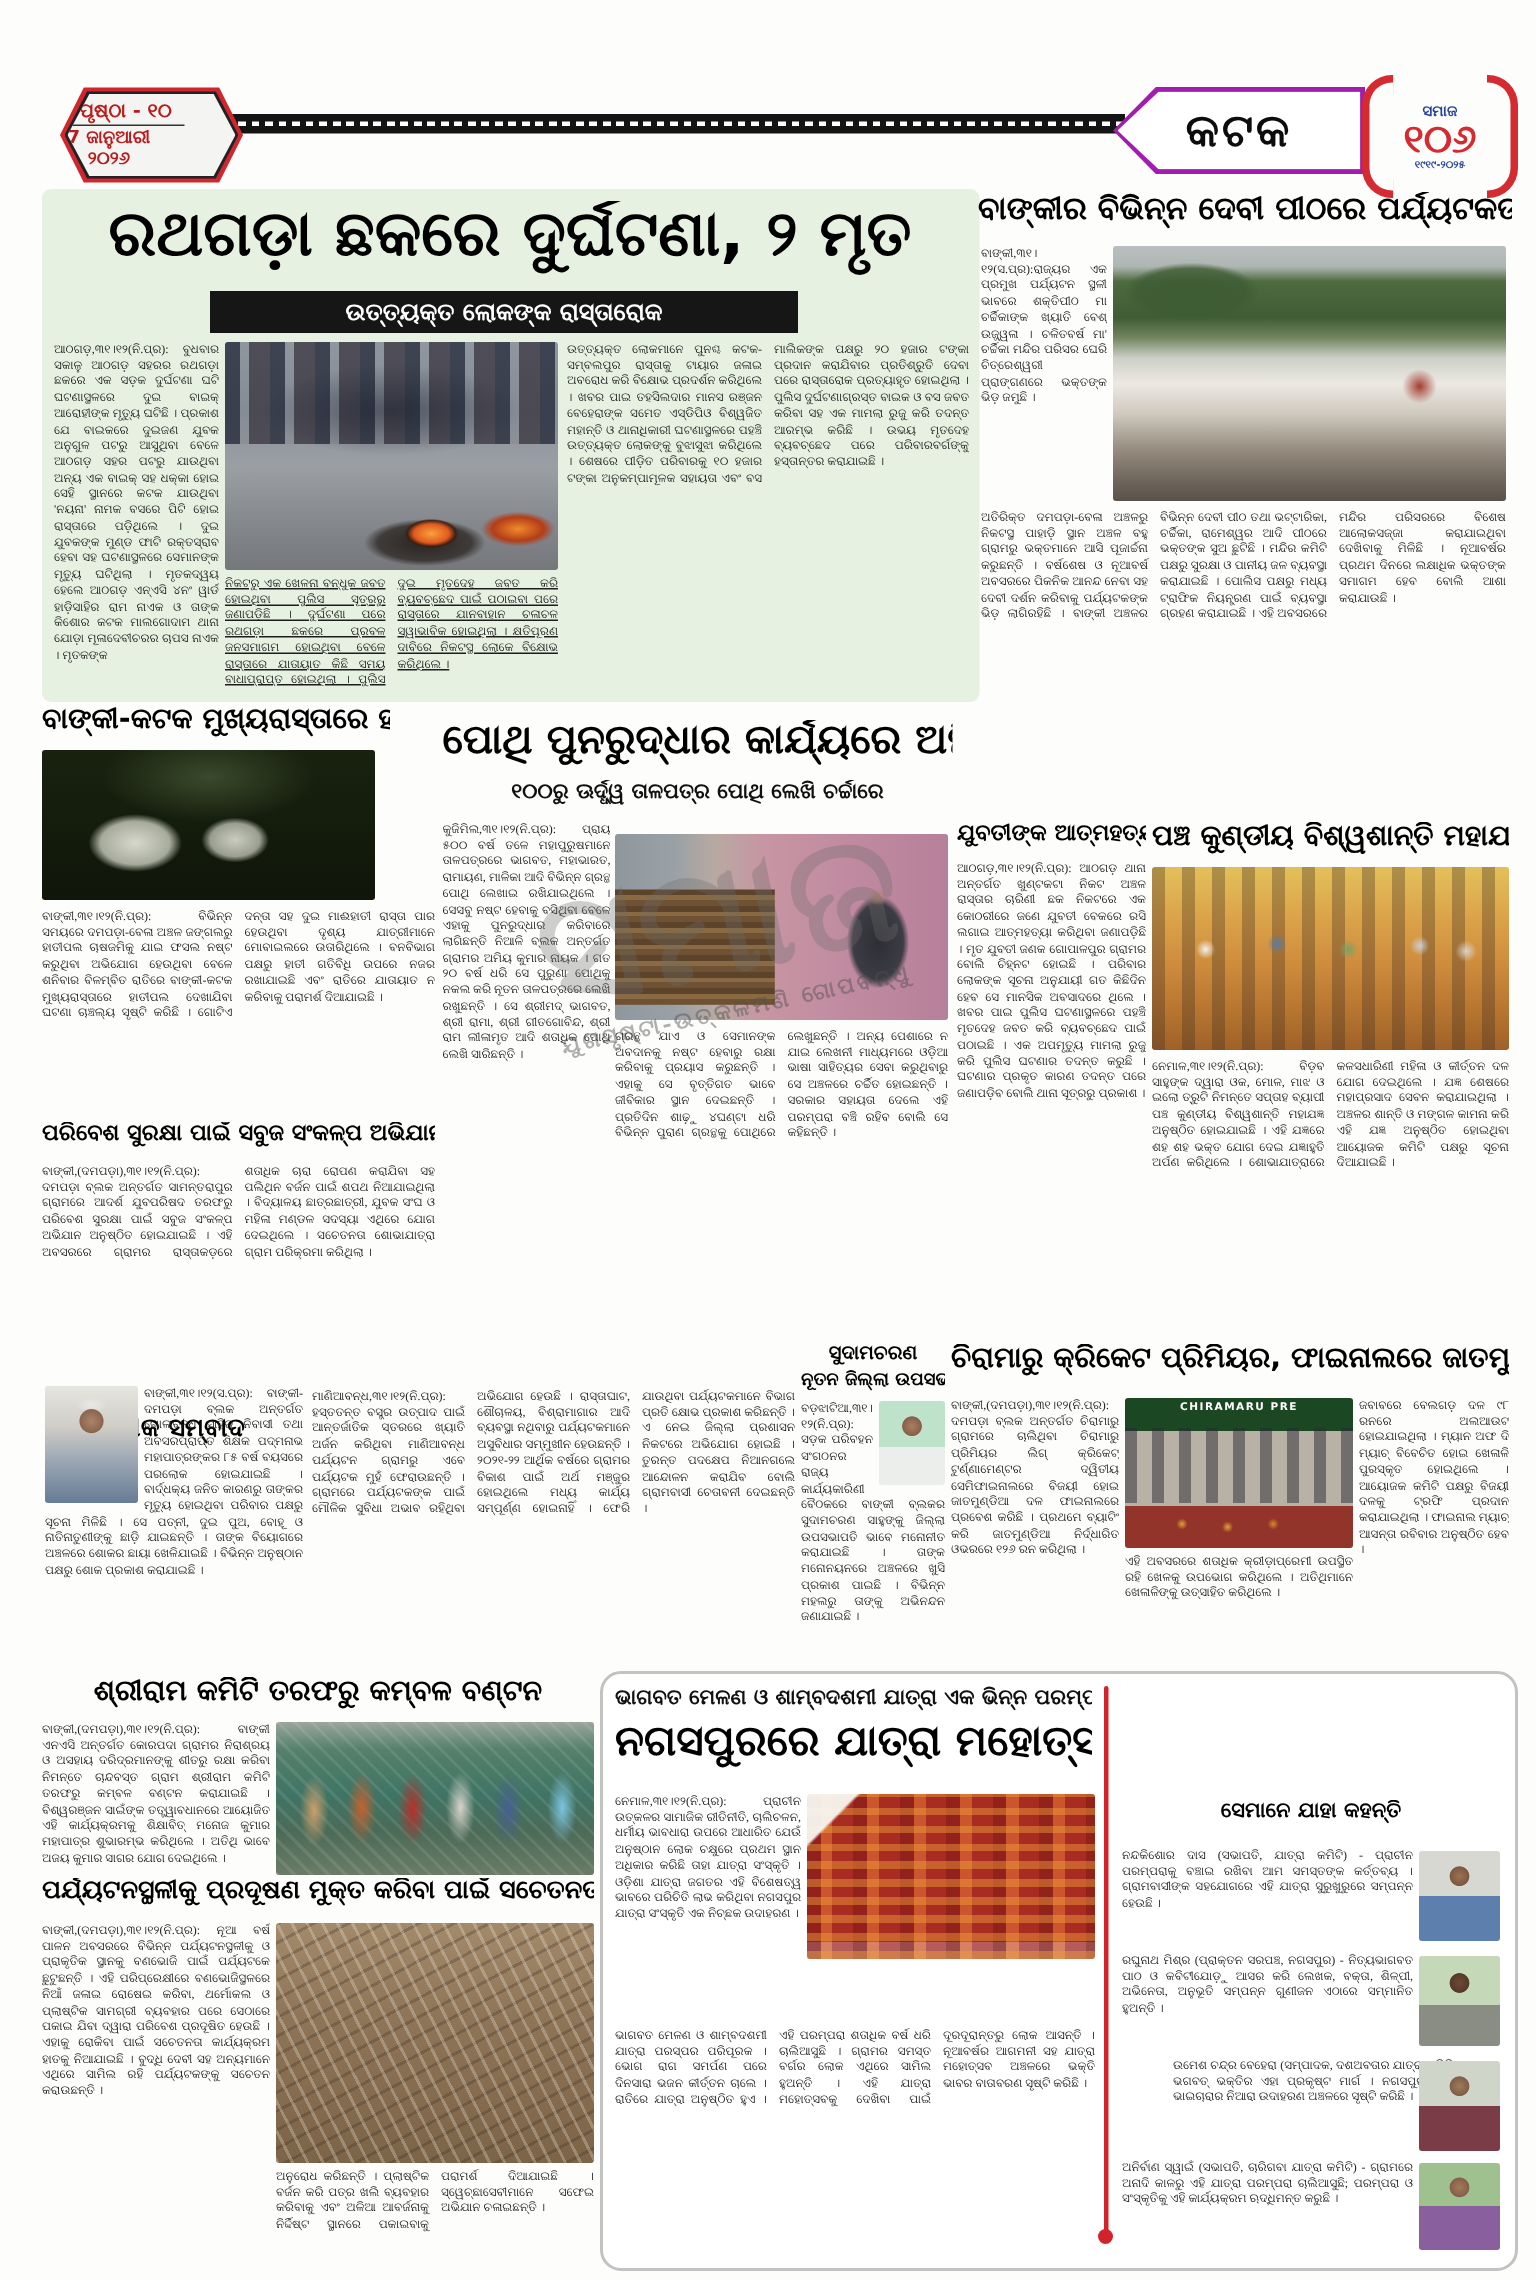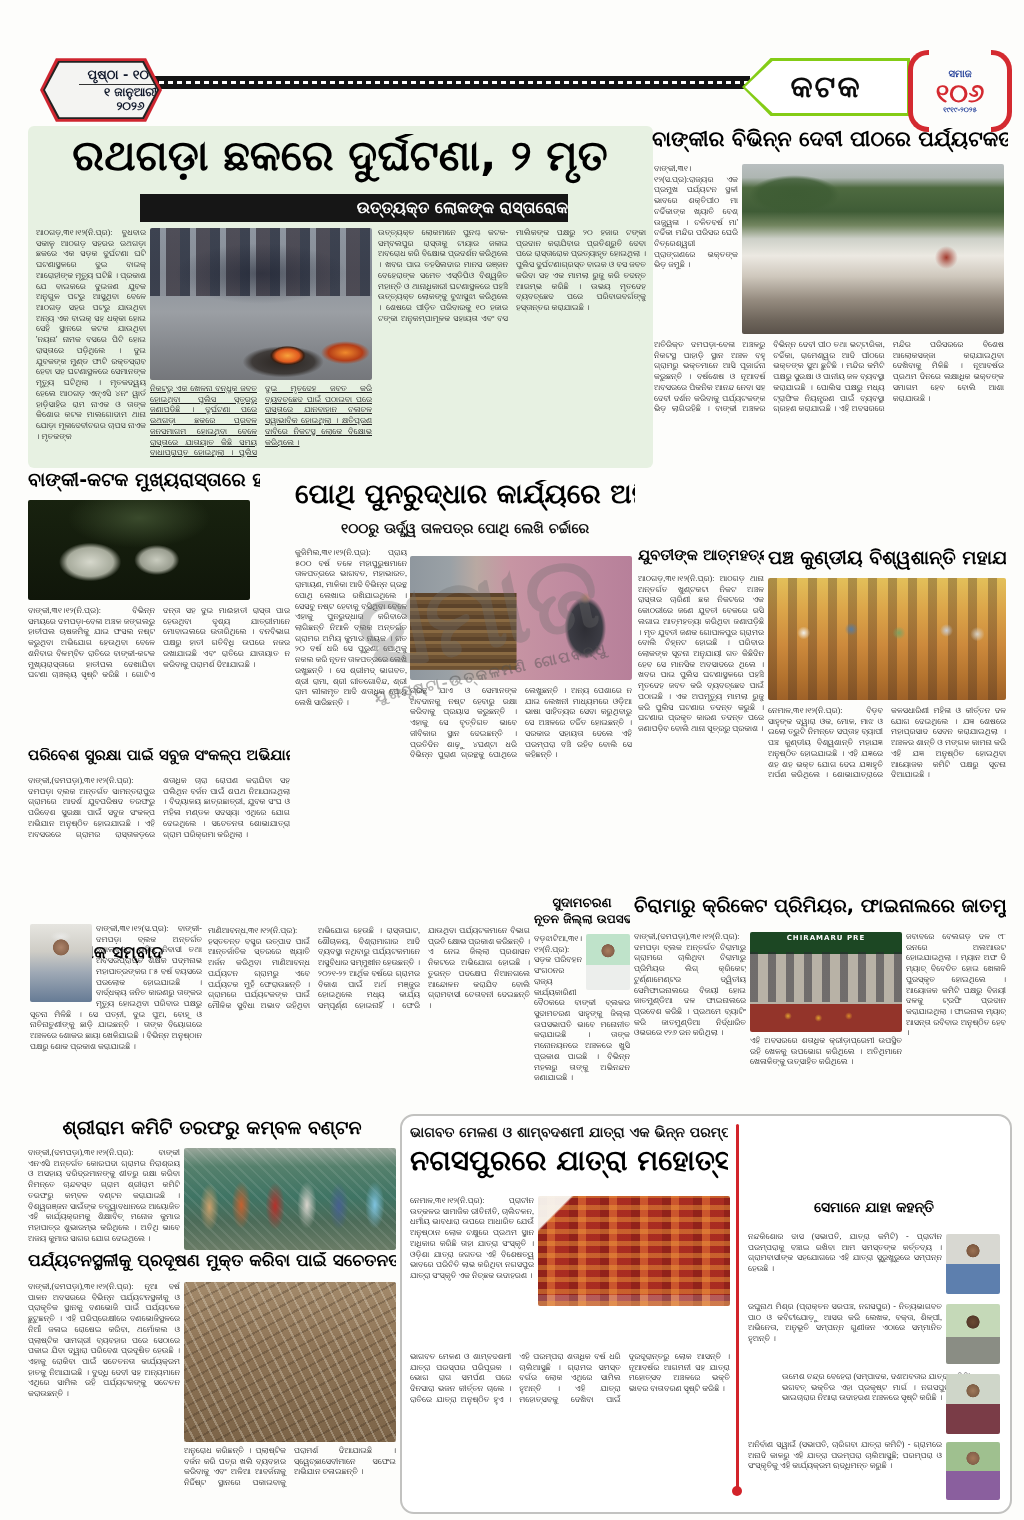--- a/index.html
+++ b/index.html
@@ -17,25 +17,25 @@
 
   
   .rule-bar{background:#141414;}
   .rule-bar .dash{margin-top:5px;height:3px;
      background:repeating-linear-gradient(90deg,#fff 0 5px,transparent 5px 9px);}
   .badge-outer{background:#cf2630;clip-path:polygon(0 50%,13% 6%,87% 6%,100% 50%,87% 94%,13% 94%);}
   .badge-mid{position:absolute;inset:3px;background:#222;
      clip-path:polygon(0 50%,13% 6%,87% 6%,100% 50%,87% 94%,13% 94%);}
   .badge-in{position:absolute;inset:5px;background:#f4f4f2;
      clip-path:polygon(0 50%,13% 6%,87% 6%,100% 50%,87% 94%,13% 94%);
-     display:flex;flex-direction:column;align-items:flex-end;justify-content:center;
-     font-family:"DejaVu Sans",sans-serif;font-weight:700;color:#0f172a;}
+     display:flex;flex-direction:column;align-items:flex-start;justify-content:center;
+     font-family:"DejaVu Sans",sans-serif;font-weight:700;color:#b91c1c;}
   .badge-in .l1{font-size:13px;border-bottom:1px solid #333;padding:0 8px 1px;}
   .badge-in .l2{font-size:12px;margin-top:1px;text-align:center;line-height:1.15;}
-  .ed-outer{background:#84cc16;clip-path:polygon(17% 0,100% 0,100% 100%,17% 100%,0 50%);}
+  .ed-outer{background:#a21caf;clip-path:polygon(17% 0,100% 0,100% 100%,17% 100%,0 50%);}
   .ed-inner{position:absolute;inset:3px;background:#fff;
      clip-path:polygon(17% 0,100% 0,100% 100%,17% 100%,0 50%);
      display:flex;align-items:center;justify-content:center;
      font-family:"DejaVu Sans",sans-serif;font-weight:700;font-size:30px;color:#0c0c0c;letter-spacing:2px;}
   .logo-box{display:flex;flex-direction:column;align-items:center;justify-content:center;}
   .logo-box:before,.logo-box:after{content:"";position:absolute;top:0;bottom:0;width:16px;}
   .logo-box:before{left:0;border:5px solid #d42a30;border-right:none;border-radius:20px 0 0 20px;}
   .logo-box:after{right:0;border:5px solid #d42a30;border-left:none;border-radius:0 20px 20px 0;}
   .logo-t{font-family:"DejaVu Sans",sans-serif;font-weight:700;font-size:10px;color:#27439b;}
   .logo-n{font-family:"DejaVu Sans",sans-serif;font-weight:700;font-size:26px;color:#d42a30;line-height:1;}
@@ -147,40 +147,40 @@
 <div class="page">
 
   <div class="abs rule-bar" style="left:150px;top:76px;width:600px;height:13px;">
       <div class="dash"></div>
     </div>
 
   <div class="abs badge-outer" style="left:40px;top:54px;width:122px;height:72px;">
     <div class="badge-mid"></div>
     <div class="badge-in">
       <div class="l1">ପୃଷ୍ଠା - ୧୦</div>
-      <div class="l2"><span>୧ ଜାନୁଆରୀ</span><br>
+      <div class="l2"><span>7 ଜାନୁଆରୀ</span><br>
         <span>୨୦୨୬</span></div>
     </div>
   </div>
 
   <div class="abs ed-outer" style="left:742px;top:58px;width:168px;height:58px;">
     <div class="ed-inner">
         <span>କଟକ</span>
       </div>
   </div>
 
   <div class="abs logo-box" style="left:908px;top:50px;width:104px;height:82px;">
     <span class="logo-t">ସମାଜ</span>
     <span class="logo-n">୧୦୬</span>
     <span class="logo-y">୧୯୧୯-୨୦୨୫</span>
   </div>
 
   <div class="abs lead-panel" style="left:28px;top:126px;width:625px;height:342px;"></div>
   <div class="abs hl" style="left:36px;top:134px;width:608px;height:56px;font-size:42px;">ରଥଗଡ଼ା ଛକରେ ଦୁର୍ଘଟଣା, ୨ ମୃତ</div>
-  <div class="abs subhead-box" style="left:140px;top:194px;width:428px;height:28px;text-align:right;">ଉତ୍ତ୍ୟକ୍ତ ଲୋକଙ୍କ ରାସ୍ତାରୋକ</div>
+  <div class="abs subhead-box" style="left:140px;top:194px;width:392px;height:28px;">ଉତ୍ତ୍ୟକ୍ତ ଲୋକଙ୍କ ରାସ୍ତାରୋକ</div>
   <div class="abs bt" style="left:36px;top:228px;width:110px;height:232px;">ଆଠଗଡ଼,୩୧।୧୨(ନି.ପ୍ର): ବୁଧବାର ସକାଳୁ ଆଠଗଡ଼ ସହରର ରଥଗଡ଼ା ଛକରେ ଏକ ସଡ଼କ ଦୁର୍ଘଟଣା ଘଟି ଘଟଣାସ୍ଥଳରେ ଦୁଇ ବାଇକ୍ ଆରୋହୀଙ୍କ ମୃତ୍ୟୁ ଘଟିଛି । ପ୍ରକାଶ ଯେ ବାଇକରେ ଦୁଇଜଣ ଯୁବକ ଅନୁଗୁଳ ପଟରୁ ଆସୁଥିବା ବେଳେ ଆଠଗଡ଼ ସହର ପଟରୁ ଯାଉଥିବା ଅନ୍ୟ ଏକ ବାଇକ୍ ସହ ଧକ୍କା ହୋଇ ସେହି ସ୍ଥାନରେ କଟକ ଯାଉଥିବା 'ନୟନା' ନାମକ ବସରେ ପିଟି ହୋଇ ରାସ୍ତାରେ ପଡ଼ିଥିଲେ । ଦୁଇ ଯୁବକଙ୍କ ମୁଣ୍ଡ ଫାଟି ରକ୍ତସ୍ରାବ ହେବା ସହ ଘଟଣାସ୍ଥଳରେ ସେମାନଙ୍କ ମୃତ୍ୟୁ ଘଟିଥିଲା । ମୃତକଦ୍ୱୟ ହେଲେ ଆଠଗଡ଼ ଏନ୍‌ଏସି ୪ନଂ ୱାର୍ଡ ହାଡ଼ିସାହିର ରାମ ନାଏକ ଓ ତାଙ୍କ କିଶୋର କଟକ ମାଲଗୋଦାମ ଥାନା ଯୋଡ଼ା ମୂଳାଦେବୀଚରର ଚାପସ ନାଏକ । ମୃତକଙ୍କ</div>
   <div class="abs ph protest-photo" style="left:150px;top:228px;width:222px;height:152px;"></div>
   <div class="abs bt c2" style="left:150px;top:384px;width:222px;height:76px;text-decoration:underline;">ନିକଟରୁ ଏକ ଖେଳନା ବନ୍ଧୁକ ଜବତ ହୋଇଥିବା ପୁଲିସ ସୂତ୍ରରୁ ଜଣାପଡ଼ିଛି । ଦୁର୍ଘଟଣା ପରେ ରଥଗଡ଼ା ଛକରେ ପ୍ରବଳ ଜନସମାଗମ ହୋଇଥିବା ବେଳେ ରାସ୍ତାରେ ଯାତାୟାତ କିଛି ସମୟ ବାଧାପ୍ରାପ୍ତ ହୋଇଥିଲା । ପୁଲିସ ଦୁଇ ମୃତଦେହ ଜବତ କରି ବ୍ୟବଚ୍ଛେଦ ପାଇଁ ପଠାଇବା ପରେ ରାସ୍ତାରେ ଯାନବାହାନ ଚଳାଚଳ ସ୍ୱାଭାବିକ ହୋଇଥିଲା । କ୍ଷତିପୂରଣ ଦାବିରେ ନିକଟସ୍ଥ ଲୋକେ ବିକ୍ଷୋଭ କରିଥିଲେ ।</div>
   <div class="abs bt c2" style="left:378px;top:228px;width:268px;height:232px;">ଉତ୍ତ୍ୟକ୍ତ ଲୋକମାନେ ପୁନଶ୍ଚ କଟକ-ସମ୍ବଲପୁର ରାସ୍ତାକୁ ଟାୟାର ଜଳାଇ ଅବରୋଧ କରି ବିକ୍ଷୋଭ ପ୍ରଦର୍ଶନ କରିଥିଲେ । ଖବର ପାଇ ତହସିଲଦାର ମାନସ ରଞ୍ଜନ ବେହେରାଙ୍କ ସମେତ ଏସ୍‌ଡିପିଓ ବିଶ୍ୱଜିତ ମହାନ୍ତି ଓ ଥାନାଧିକାରୀ ଘଟଣାସ୍ଥଳରେ ପହଞ୍ଚି ଉତ୍ତ୍ୟକ୍ତ ଲୋକଙ୍କୁ ବୁଝାସୁଝା କରିଥିଲେ । ଶେଷରେ ପୀଡ଼ିତ ପରିବାରକୁ ୧୦ ହଜାର ଟଙ୍କା ଅନୁକମ୍ପାମୂଳକ ସହାୟତା ଏବଂ ବସ ମାଲିକଙ୍କ ପକ୍ଷରୁ ୨୦ ହଜାର ଟଙ୍କା ପ୍ରଦାନ କରାଯିବାର ପ୍ରତିଶ୍ରୁତି ଦେବା ପରେ ରାସ୍ତାରୋକ ପ୍ରତ୍ୟାହୃତ ହୋଇଥିଲା । ପୁଲିସ ଦୁର୍ଘଟଣାଗ୍ରସ୍ତ ବାଇକ ଓ ବସ ଜବତ କରିବା ସହ ଏକ ମାମଲା ରୁଜୁ କରି ତଦନ୍ତ ଆରମ୍ଭ କରିଛି । ଉଭୟ ମୃତଦେହ ବ୍ୟବଚ୍ଛେଦ ପରେ ପରିବାରବର୍ଗଙ୍କୁ ହସ୍ତାନ୍ତର କରାଯାଇଛି ।</div>
 
   <div class="abs hl" style="left:652px;top:128px;width:356px;height:28px;font-size:21px;">ବାଙ୍କୀର ବିଭିନ୍ନ ଦେବୀ ପୀଠରେ ପର୍ଯ୍ୟଟକଙ୍କ ଭିଡ଼</div>
   <div class="abs bt" style="left:654px;top:164px;width:84px;height:170px;">ବାଙ୍କୀ,୩୧।୧୨(ସ.ପ୍ର):ରାଜ୍ୟର ଏକ ପ୍ରମୁଖ ପର୍ଯ୍ୟଟନ ସ୍ଥଳୀ ଭାବରେ ଶକ୍ତିପୀଠ ମା ଚର୍ଚ୍ଚିକାଙ୍କ ଖ୍ୟାତି ବେଶ୍ ଉଜ୍ଜ୍ୱଳା । ଚଳିତବର୍ଷ ମା' ଚର୍ଚ୍ଚିକା ମନ୍ଦିର ପରିସର ଘେରି ଚିତ୍ରେଶ୍ୱରୀ ପ୍ରାଙ୍ଗଣରେ ଭକ୍ତଙ୍କ ଭିଡ଼ ଜମୁଛି ।</div>
   <div class="abs ph temple-photo" style="left:742px;top:164px;width:262px;height:170px;"></div>
   <div class="abs bt c3" style="left:654px;top:340px;width:350px;height:198px;">ଅତିରିକ୍ତ ଦମପଡ଼ା-ବେଳା ଅଞ୍ଚଳରୁ ନିକଟସ୍ଥ ପାହାଡ଼ି ସ୍ଥାନ ଅଞ୍ଚଳ ବହୁ ଗ୍ରାମରୁ ଭକ୍ତମାନେ ଆସି ପୂଜାର୍ଚ୍ଚନା କରୁଛନ୍ତି । ବର୍ଷଶେଷ ଓ ନୂଆବର୍ଷ ଅବସରରେ ପିକନିକ ଆନନ୍ଦ ନେବା ସହ ଦେବୀ ଦର୍ଶନ କରିବାକୁ ପର୍ଯ୍ୟଟକଙ୍କ ଭିଡ଼ ଲାଗିରହିଛି । ବାଙ୍କୀ ଅଞ୍ଚଳର ବିଭିନ୍ନ ଦେବୀ ପୀଠ ତଥା ଭଟ୍ଟାରିକା, ଚର୍ଚ୍ଚିକା, ରାମେଶ୍ୱର ଆଦି ପୀଠରେ ଭକ୍ତଙ୍କ ସୁଅ ଛୁଟିଛି । ମନ୍ଦିର କମିଟି ପକ୍ଷରୁ ସୁରକ୍ଷା ଓ ପାନୀୟ ଜଳ ବ୍ୟବସ୍ଥା କରାଯାଇଛି । ପୋଲିସ ପକ୍ଷରୁ ମଧ୍ୟ ଟ୍ରାଫିକ ନିୟନ୍ତ୍ରଣ ପାଇଁ ବ୍ୟବସ୍ଥା ଗ୍ରହଣ କରାଯାଇଛି । ଏହି ଅବସରରେ ମନ୍ଦିର ପରିସରରେ ବିଶେଷ ଆଲୋକସଜ୍ଜା କରାଯାଇଥିବା ଦେଖିବାକୁ ମିଳିଛି । ନୂଆବର୍ଷର ପ୍ରଥମ ଦିନରେ ଲକ୍ଷାଧିକ ଭକ୍ତଙ୍କ ସମାଗମ ହେବ ବୋଲି ଆଶା କରାଯାଉଛି ।</div>
 

